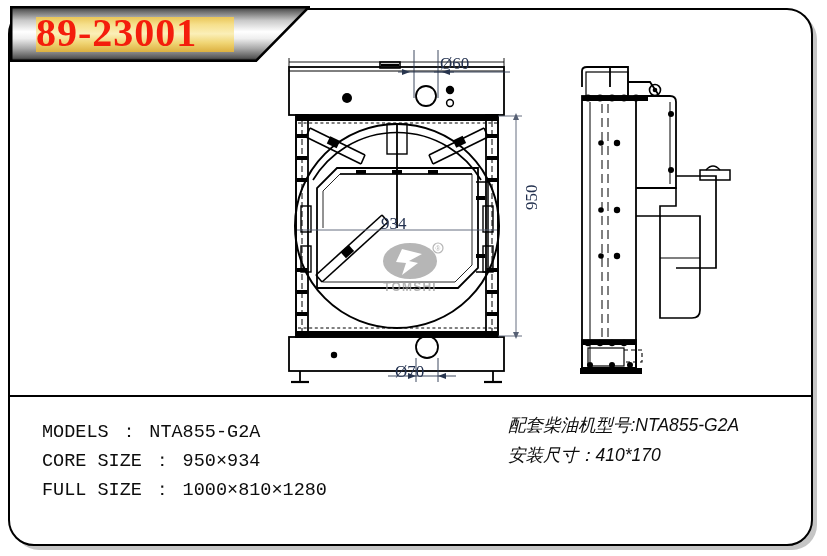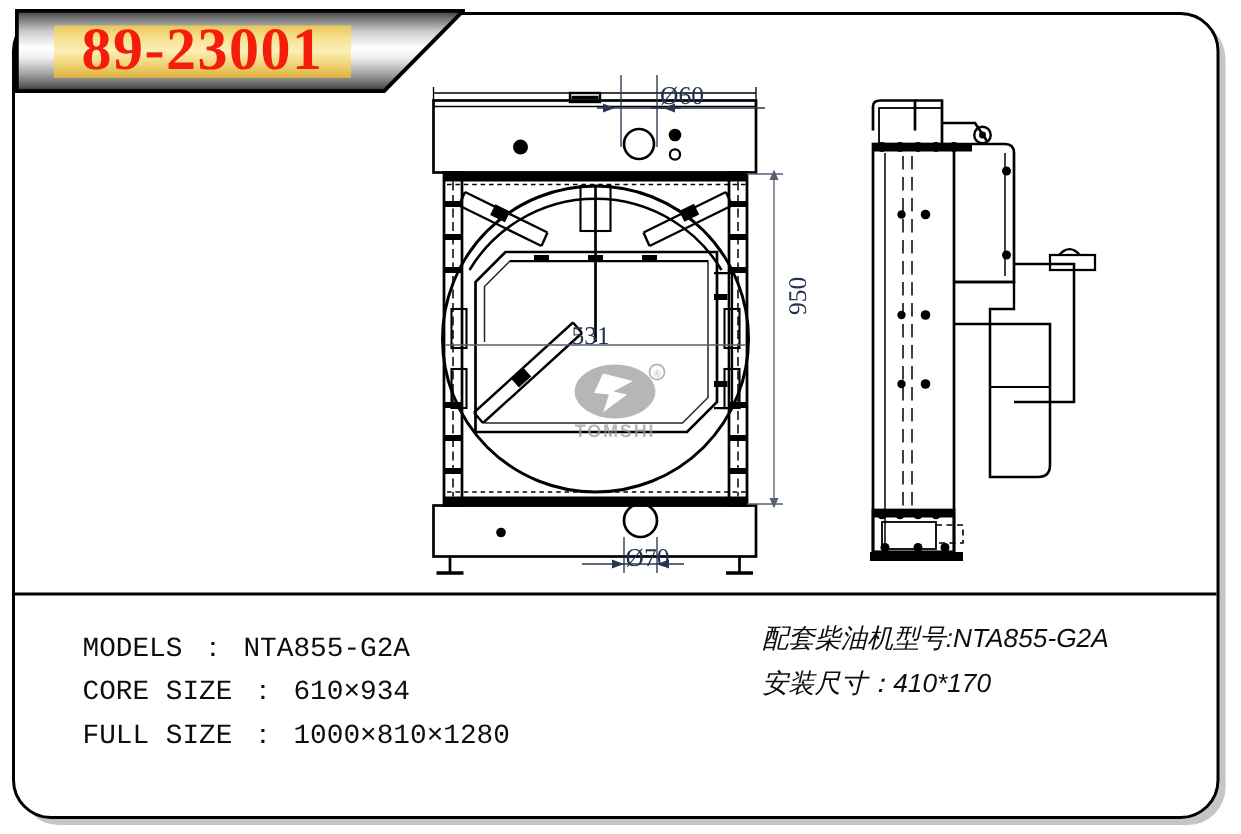--- a/index.html
+++ b/index.html
@@ -74,21 +74,20 @@
         #e9c558 0%, #f6e08d 22%, #fbefb8 48%,
         #f0d574 74%, #dcb040 100%);
   }
   #banner-text {
     position: absolute;
     left: 36px;
     top: 9px;
     width: 198px;
     height: 48px;
     line-height: 48px;
-    text-align: center;
     font-family: "Liberation Serif", serif;
     font-size: 40px;
     font-weight: bold;
     letter-spacing: 1px;
     color: #f41d0c;
     white-space: nowrap;
   }
 
   
   #drawing {
@@ -101,21 +100,21 @@
 
   
   .dimtext {
     position: absolute;
     font-family: "Liberation Serif", serif;
     font-size: 17px;
     color: #23314f;
     white-space: nowrap;
   }
   #dim-60  { left: 430px; top: 44px; text-align: right; }
-  #dim-70  { left: 407px; top: 352px; }
+  #dim-70  { left: 385px; top: 352px; }
   #dim-934 { left: 371px; top: 204px; }
   #dim-950 {
     left: 512px; top: 200px;
     transform: rotate(-90deg);
     transform-origin: left top;
   }
 
   
   #spec-left {
     position: absolute;
@@ -129,21 +128,20 @@
     top: 410px;
     width: 330px;
     font-style: italic;
   }
   .spec-line {
     font-family: "Liberation Mono", monospace;
     font-size: 18.5px;
     color: #0d0d0d;
     line-height: 29px;
     white-space: nowrap;
-    margin-left: 13px;
   }
   .spec-line-cn {
     font-family: "Liberation Sans", sans-serif;
     font-size: 17.5px;
     color: #0d0d0d;
     line-height: 30px;
     white-space: nowrap;
   }
 
   
@@ -390,21 +388,21 @@
           <circle cx="602" cy="355" r="3"></circle>
           <circle cx="620" cy="355" r="3"></circle>
         </g>
       </g>
     </svg>
 
     <div class="dimtext" id="dim-60">Ø60</div>
 
     <div class="dimtext" id="dim-70">Ø70</div>
 
-    <div class="dimtext" id="dim-934">531</div>
+    <div class="dimtext" id="dim-934">934</div>
 
     <div class="dimtext" id="dim-950">950</div>
 
     <svg id="watermark" viewBox="0 0 100 56">
       <ellipse cx="48" cy="20" rx="27" ry="18" fill="#9a9a9a"></ellipse>
       <path d="M40 8 L60 13 L47 20 L56 22 L40 34 L44 22 L34 21 Z" fill="#ffffff"></path>
       <circle cx="76" cy="7" r="5" fill="none" stroke="#9a9a9a" stroke-width="1.2"></circle>
       <text x="76" y="10.2" font-family="'Liberation Sans',sans-serif" font-size="6.5" fill="#9a9a9a" text-anchor="middle">®</text>
       <text x="48" y="50" font-family="'Liberation Sans',sans-serif" font-size="12" font-weight="bold" letter-spacing="1.2" fill="#9a9a9a" text-anchor="middle">TOMSHI</text>
     </svg>
@@ -412,21 +410,21 @@
 
   <div id="banner"></div>
   <svg id="banner-outline" viewBox="0 0 300 56">
     <polygon points="1.2,1.2 298.8,1.2 246,54.8 1.2,54.8" fill="none" stroke="#000000" stroke-width="2.6"></polygon>
   </svg>
   <div id="banner-gold"></div>
   <div id="banner-text">89-23001</div>
 
   <div id="spec-left">
     <div class="spec-line">MODELS ： NTA855-G2A</div>
-    <div class="spec-line">CORE SIZE ： 610×934</div>
+    <div class="spec-line">CORE SIZE ： 950×934</div>
     <div class="spec-line">FULL SIZE ： 1000×810×1280</div>
   </div>
 
   <div id="spec-right">
     <div class="spec-line-cn">配套柴油机型号:NTA855-G2A</div>
     <div class="spec-line-cn">安装尺寸：410*170</div>
   </div>
 
 </div>
 

